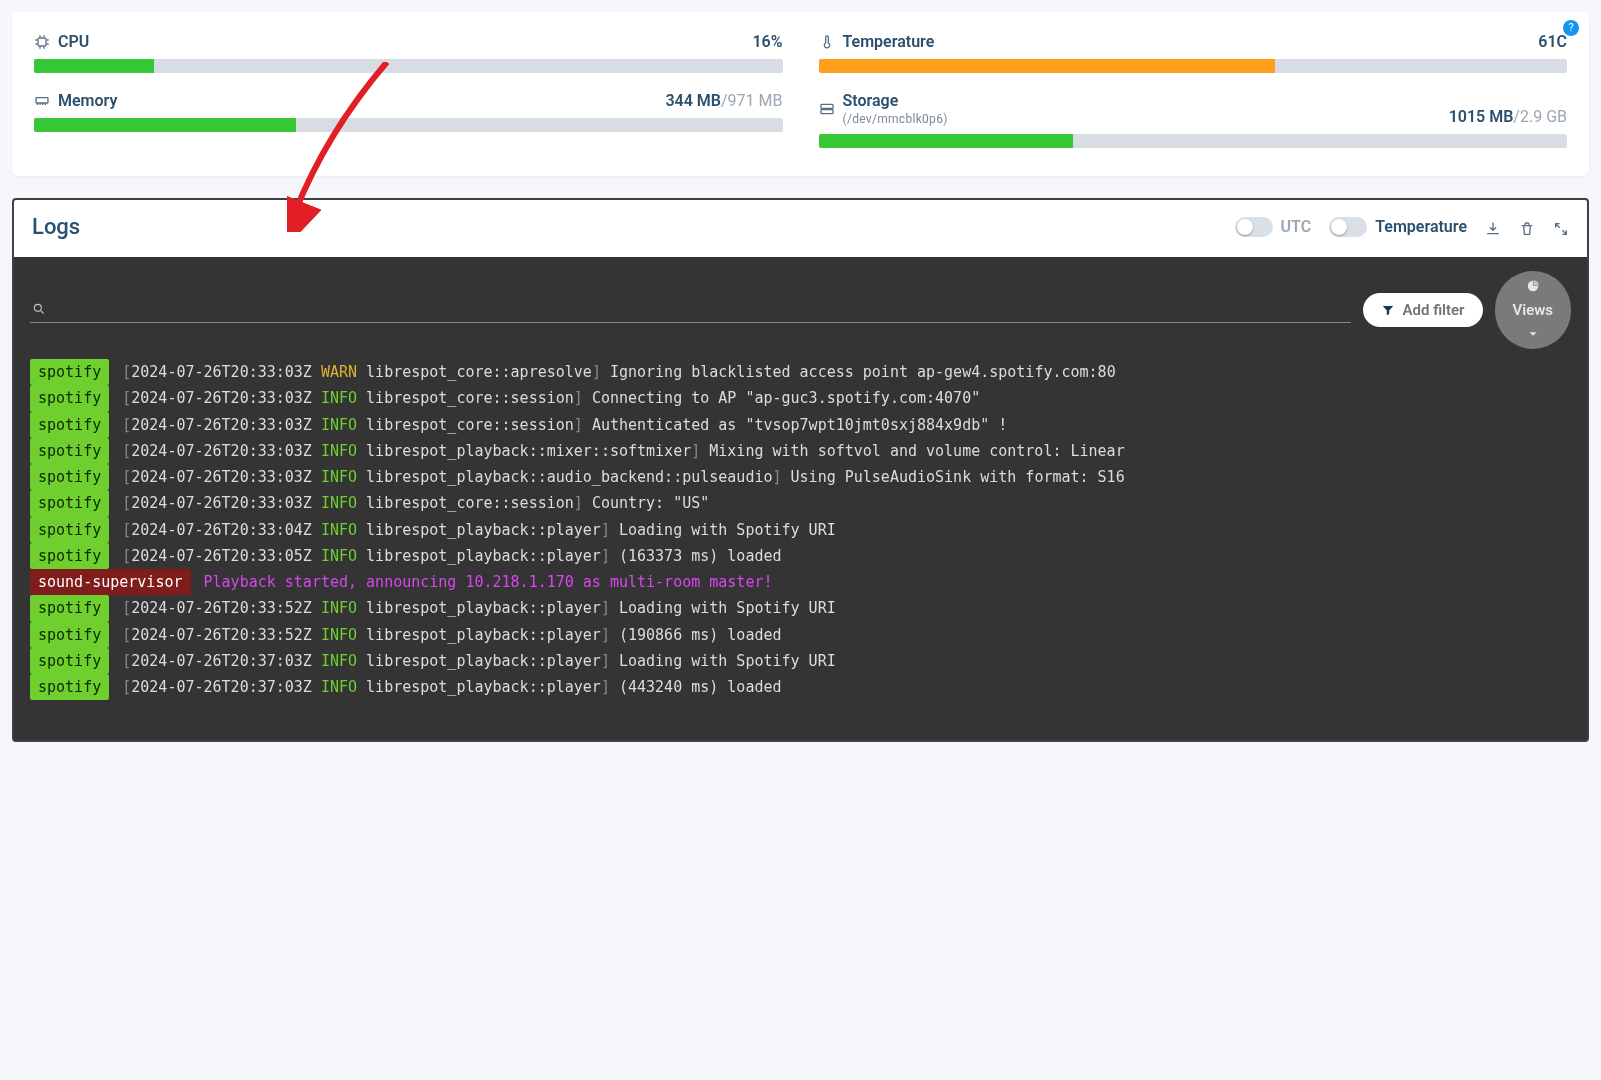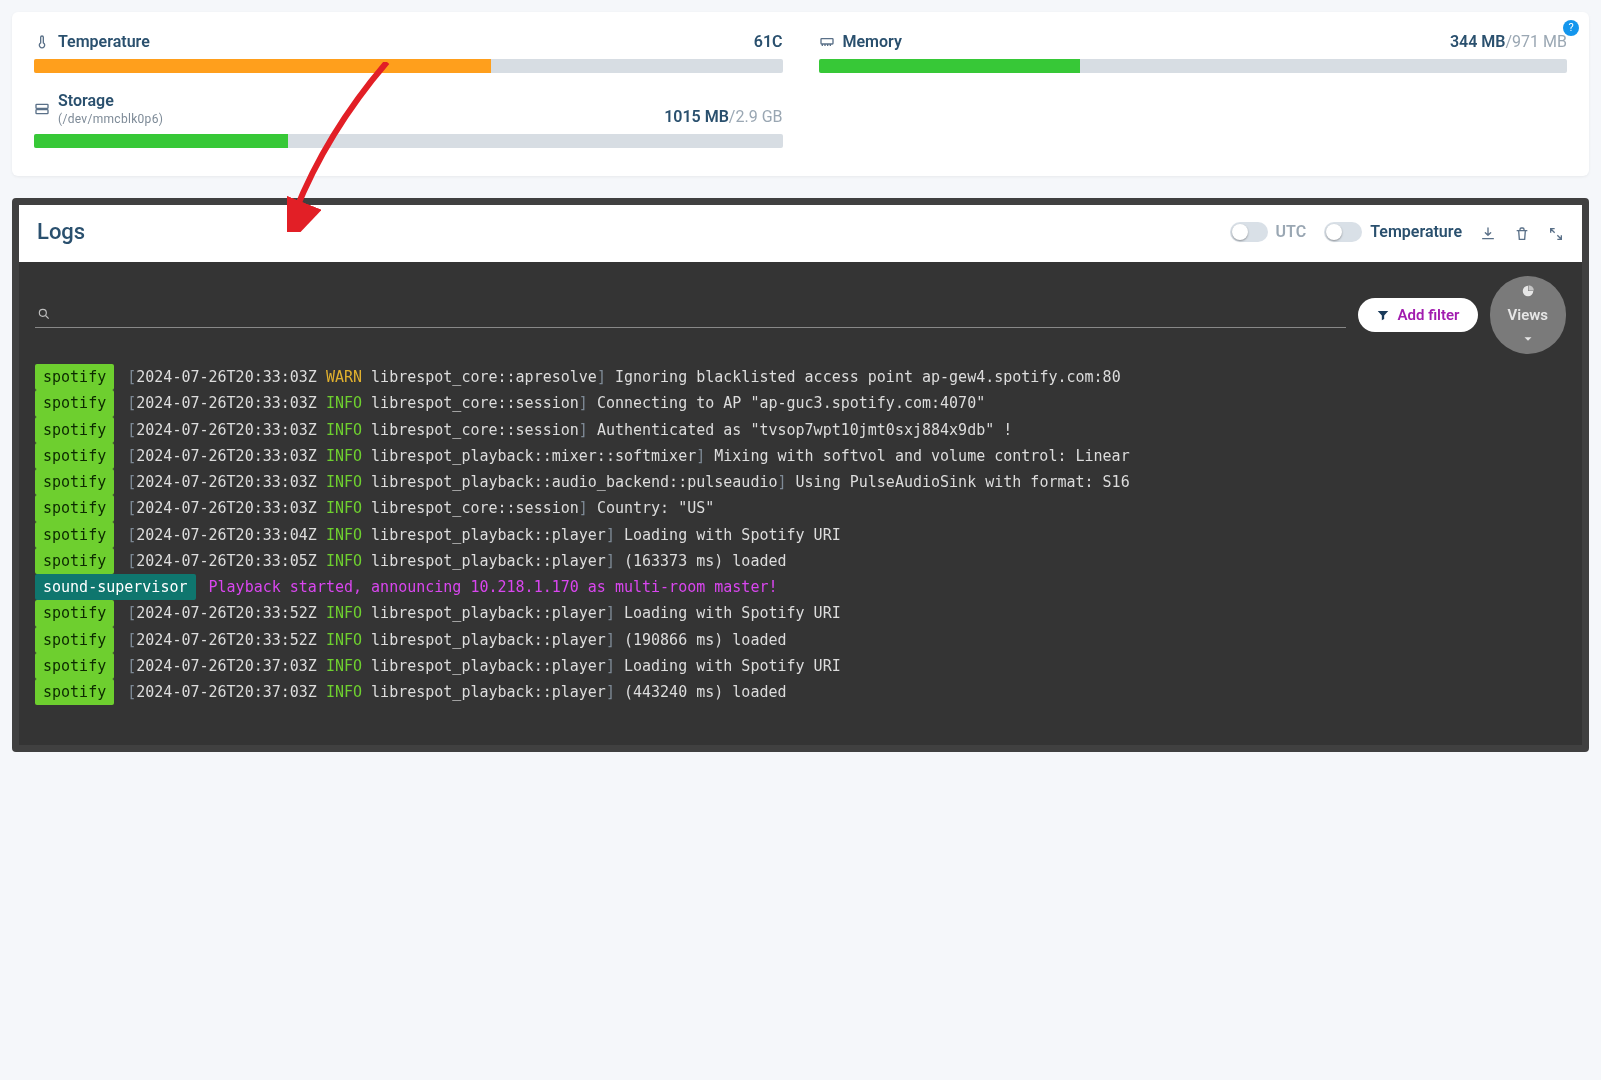--- a/index.html
+++ b/index.html
@@ -67,21 +67,21 @@
   
   .arrow-wrap {
     position:absolute;
     left:275px;
     top:50px;
     pointer-events:none;
   }
 
   
   .logs-card {
-    border: 7px solid #404040;
+    border: 2px solid #404040;
     border-radius: 4px;
     background:#fff;
     margin-bottom:18px;
   }
   .logs-head {
     display:flex;
     align-items:center;
     justify-content:space-between;
     padding: 14px 18px 18px;
   }
@@ -127,59 +127,76 @@
     padding:4px 2px 6px;
     color:#bfbfbf;
   }
   .pill-btn {
     display:inline-flex; align-items:center; gap:8px;
     border-radius:999px;
     padding:8px 18px;
     font-weight:600;
     font-size:15px;
   }
-  .pill-light { background:#fff; color:#a21caf; cursor:pointer; }
+  .pill-light { background:#fff; color:#737373; cursor:pointer; }
   .pill-grey  { background:#7a7a7a; color:#e6e6e6; cursor:pointer;flex-direction:column; }
   .logs {
     font-family: "Menlo","Consolas",monospace;
     font-size:15px;
     line-height:1.75;
     color:#dcdcdc;
     word-break:break-all;
   }
   .logs .line { }
   .tag {
     display:inline-block;
     padding:0 8px;
     border-radius:2px;
     color:#fff;
     margin-right:4px;
   }
   .tag.spotify { background:#6ecf2f; color:#0c2a00; }
-  .tag.sound   { background:#0f766e; color:#fff; }
+  .tag.sound   { background:#7f1d1d; color:#fff; }
   .br { color:#7e8a96; } 
   .ts { color:#dcdcdc; }
   .lvl-info { color:#6ecf2f; }
   .lvl-warn { color:#e0b02e; }
   .mod { color:#dcdcdc; }
   .msg { color:#dcdcdc; }
   .sound-msg { color:#d946ef; }
 
   svg { display:block; }
   .ic { width:16px; height:16px; fill:#5a7088; }
   .ic-sm { width:14px; height:14px; }
 </style>
 </head>
 <body>
 
 <div class="card" style="position:relative;">
   <span class="help-icon">?</span>
 
   <div class="stat-grid">
 
+    <div class="stat">
+      <div class="stat-row">
+        <span class="stat-label">
+          <span>
+            <svg class="ic" viewBox="0 0 24 24">
+                <rect x="6" y="6" width="12" height="12" rx="2" fill="none" stroke="#5a7088" stroke-width="2"></rect>
+                <path d="M9 2v3M15 2v3M9 19v3M15 19v3M2 9h3M2 15h3M19 9h3M19 15h3" stroke="#5a7088" stroke-width="2"></path>
+              </svg>
+          </span>
+          <span>CPU</span>
+        </span>
+        <span class="stat-value">16%</span>
+      </div>
+      <div class="gauge">
+          <div class="green" style="width:16%"></div>
+        </div>
+    </div>
 
     <div class="stat">
       <div class="stat-row">
         <span class="stat-label">
           <span>
             <svg class="ic" viewBox="0 0 24 24">
                 <path d="M12 3a2 2 0 0 1 2 2v8.3a4 4 0 1 1-4 0V5a2 2 0 0 1 2-2z" fill="none" stroke="#5a7088" stroke-width="2"></path>
               </svg>
           </span>
           <span>Temperature</span>

